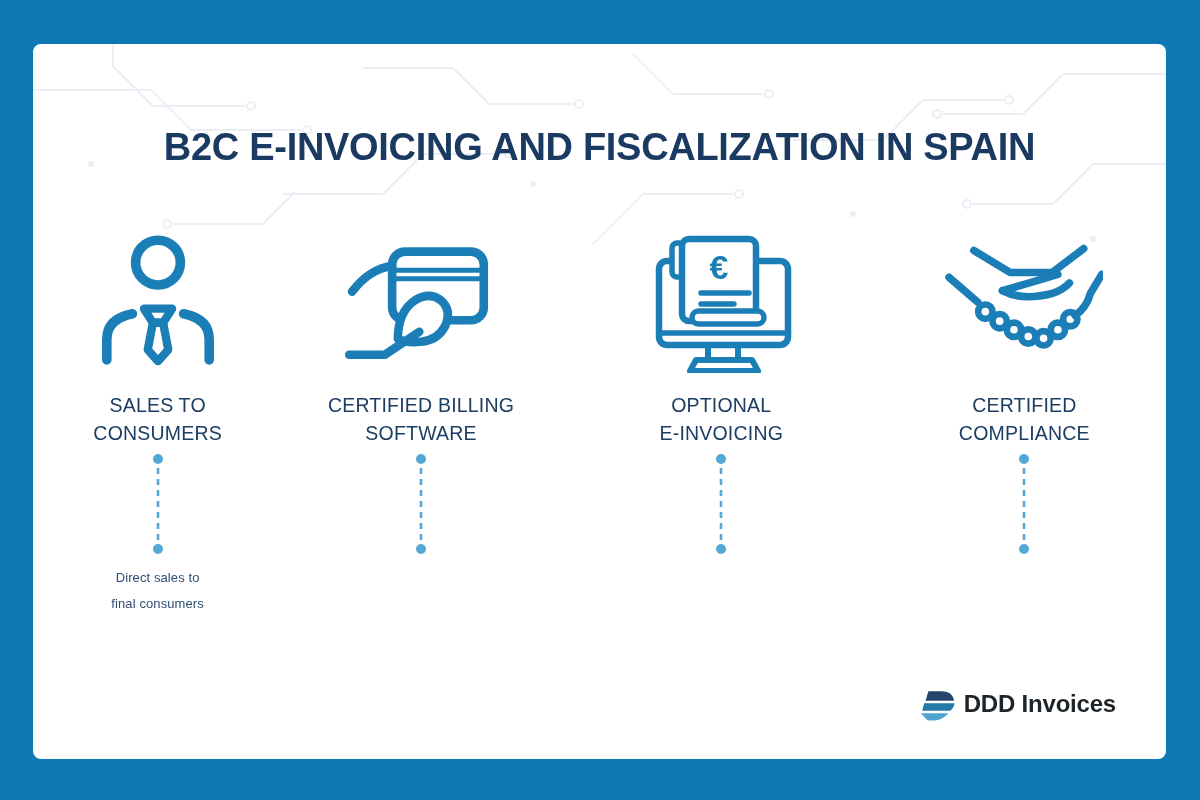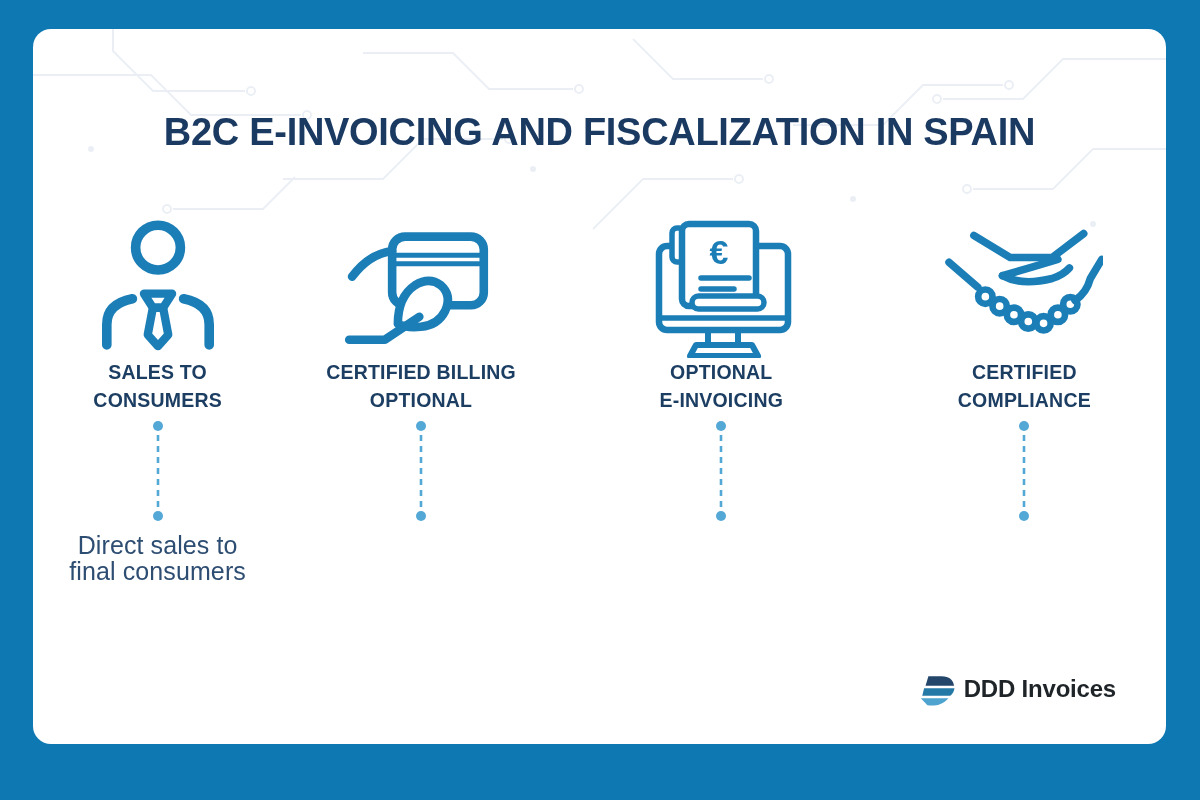--- a/index.html
+++ b/index.html
@@ -17,45 +17,45 @@
     --c-logo_light:#4fa3cf;
   }
   *{box-sizing:border-box;}
   body{margin:0;background:var(--c-background);}
   .stage{
     position:relative;width:1200px;height:800px;overflow:hidden;
     background:var(--c-background);
     font-family:"Liberation Sans","DejaVu Sans",sans-serif;
   }
   .card{
-    position:absolute;left:33px;top:29px;width:1133px;height:715px;
-    background:var(--c-card);border-radius:18px;overflow:hidden;
+    position:absolute;left:33px;top:44px;width:1133px;height:715px;
+    background:var(--c-card);border-radius:8px;overflow:hidden;
   }
   .circuit{position:absolute;top:0;left:0;pointer-events:none;}
   .title{
     position:relative;margin:82px 18px 0;text-align:center;
     font-size:38px;font-weight:800;letter-spacing:-0.3px;
     color:var(--c-title);white-space:nowrap;
   }
   .columns{position:relative;display:flex;margin-top:64px;}
   .column{display:flex;flex-direction:column;align-items:center;text-align:center;}
   .col-0{flex:0 0 22%;}
   .col-1{flex:0 0 24.5%;}
   .col-2{flex:0 0 28.5%;}
   .col-3{flex:0 0 25%;}
   .icon-box{height:140px;display:flex;align-items:flex-start;justify-content:center;}
   .icon-box svg{display:block;}
   .col-heading{
-    min-height:56px;
-    font-size:19.5px;line-height:28px;font-weight:700;letter-spacing:0.2px;
+    margin-top:18px;min-height:56px;
+    font-size:19.5px;line-height:28px;font-weight:400;letter-spacing:0.2px;
     color:var(--c-heading);white-space:pre-line;
   }
   .connector{margin-top:7px;height:100px;}
   .col-desc{
-    margin-top:11px;font-size:25px;line-height:26px;
+    margin-top:11px;font-size:13px;line-height:26px;
     color:var(--c-description);white-space:pre-line;letter-spacing:0.1px;
   }
   .logo{position:absolute;right:50px;bottom:36px;display:flex;align-items:flex-start;gap:9px;}
   .logo-text{font-size:24px;font-weight:700;color:var(--c-logo_text);letter-spacing:-0.2px;}
   .stroke-icon{stroke:var(--c-icon);fill:none;stroke-linecap:round;stroke-linejoin:round;}
 </style>
 </head>
 <body>
 
 <div class="stage">
@@ -126,21 +126,21 @@
               <rect x="36" y="6" width="64" height="48" rx="9"></rect>
               <path d="M36,19 H100" stroke-width="3.5"></path>
               <path d="M36,25 H100" stroke-width="3.5"></path>
               <path d="M36,16 Q20,18 8,34"></path>
               <path d="M40,67 Q40,48 52,40 Q62,34 70,40 Q78,47 73,58 Q68,68 56,69 Q46,70 40,67 Z" fill="#ffffff"></path>
               <path d="M6,78 H31 L55,62"></path>
             </g>
           </svg>
         </div>
         <div class="col-heading">CERTIFIED BILLING
-OPTIONAL</div>
+SOFTWARE</div>
         <svg class="connector" width="12" height="100" viewBox="0 0 12 100">
           <circle cx="6" cy="5" r="5" fill="#54a8d6"></circle>
           <line x1="6" y1="14" x2="6" y2="86" stroke="#54a8d6" stroke-width="2.6" stroke-dasharray="6 5"></line>
           <circle cx="6" cy="95" r="5" fill="#54a8d6"></circle>
         </svg>
       </div>
 
       <div class="column col-2">
         <div class="icon-box">
           <svg width="150" height="140" viewBox="0 0 150 140">

